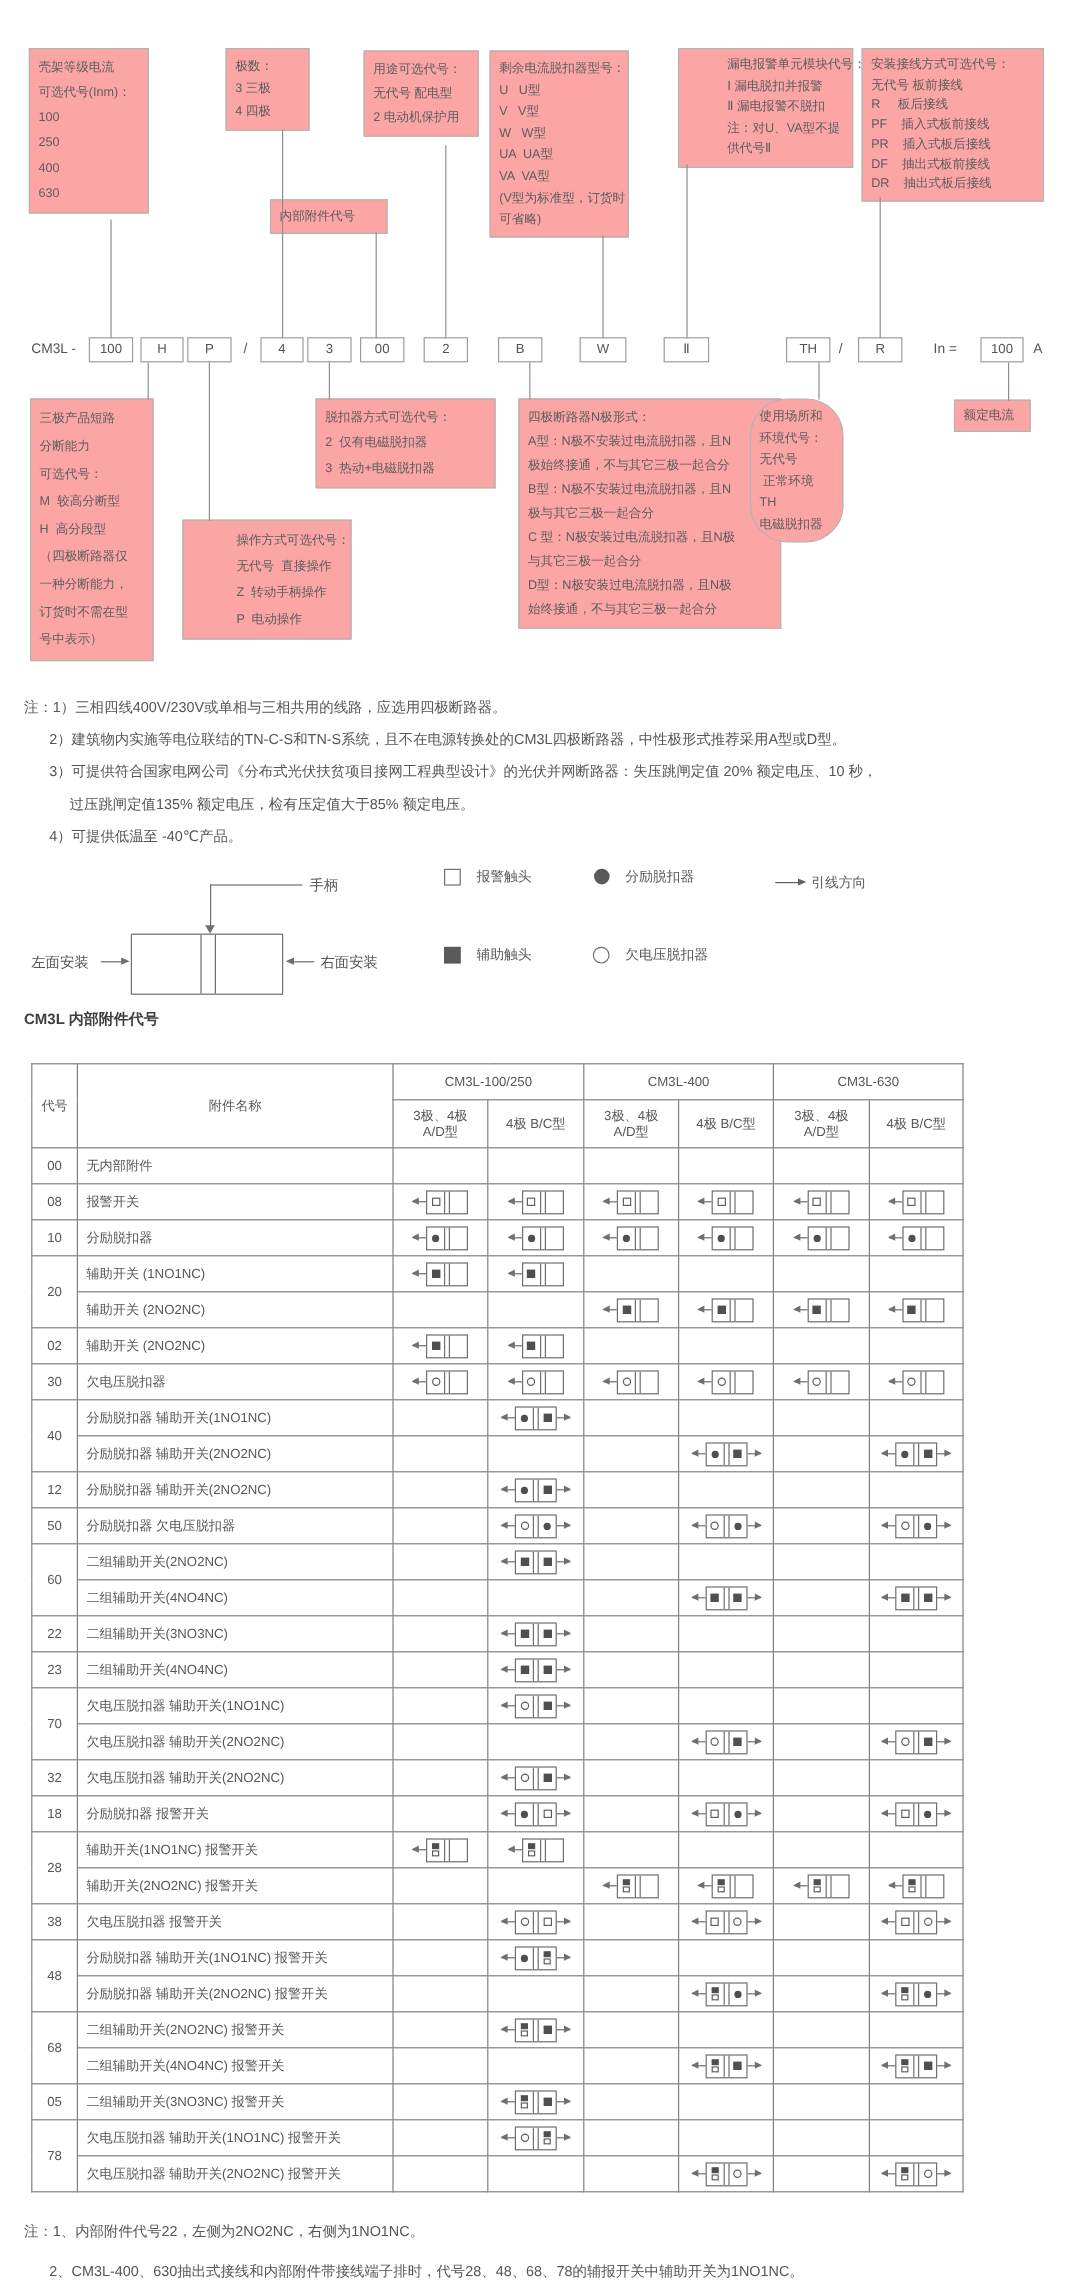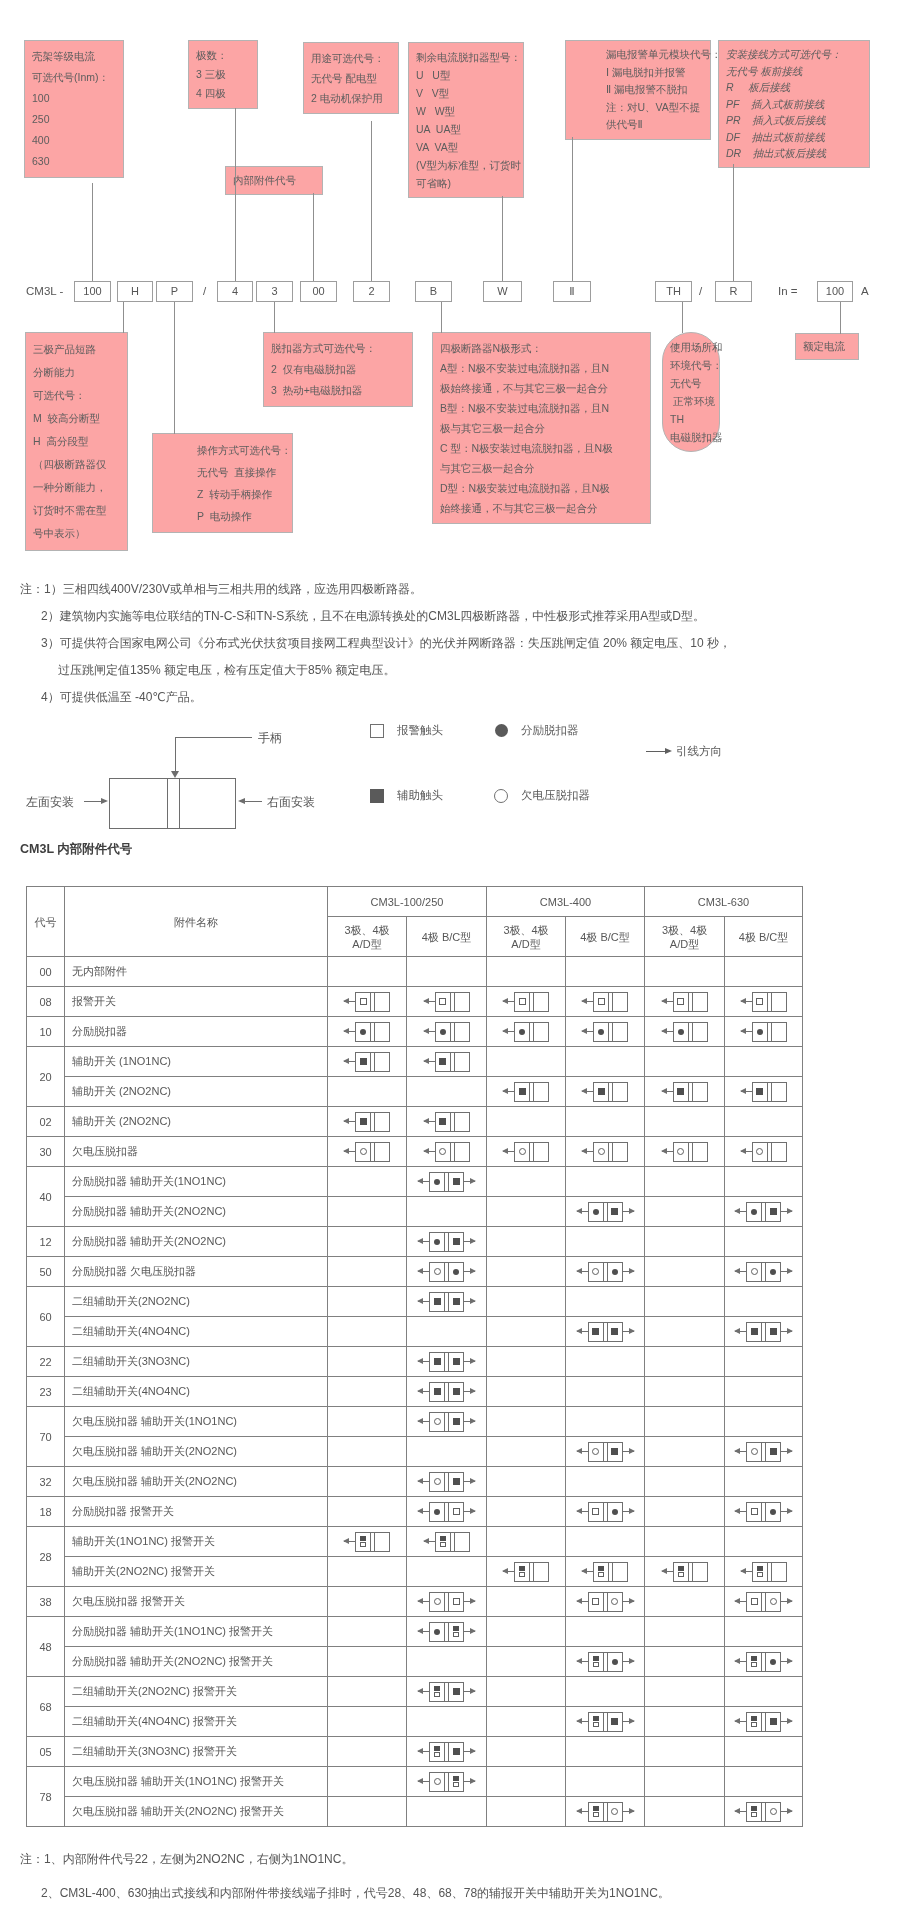--- a/index.html
+++ b/index.html
@@ -103,21 +103,21 @@
         <div class="cl-line">(V型为标准型，订货时</div>
         <div class="cl-line">可省略)</div>
       </div>
       <div class="callout" style="left: 565px; top: 40px; width: 146px; line-height: 17.5px; padding-left: 40px;">
         <div class="cl-line">漏电报警单元模块代号：</div>
         <div class="cl-line">Ⅰ 漏电脱扣并报警</div>
         <div class="cl-line">Ⅱ 漏电报警不脱扣</div>
         <div class="cl-line">注：对U、VA型不提</div>
         <div class="cl-line">供代号Ⅱ</div>
       </div>
-      <div class="callout" style="left: 718px; top: 40px; width: 152px; line-height: 16.5px; font-style: italic;">
+      <div class="callout" style="left: 718px; top: 40px; width: 152px; line-height: 16.5px;">
         <div class="cl-line">安装接线方式可选代号：</div>
         <div class="cl-line">无代号 板前接线</div>
         <div class="cl-line">R     板后接线</div>
         <div class="cl-line">PF    插入式板前接线</div>
         <div class="cl-line">PR    插入式板后接线</div>
         <div class="cl-line">DF    抽出式板前接线</div>
         <div class="cl-line">DR    抽出式板后接线</div>
       </div>
       <div class="callout" style="left: 25px; top: 332px; width: 103px; line-height: 23px;">
         <div class="cl-line">三极产品短路</div>
@@ -145,21 +145,21 @@
         <div class="cl-line">四极断路器N极形式：</div>
         <div class="cl-line">A型：N极不安装过电流脱扣器，且N</div>
         <div class="cl-line">极始终接通，不与其它三极一起合分</div>
         <div class="cl-line">B型：N极不安装过电流脱扣器，且N</div>
         <div class="cl-line">极与其它三极一起合分</div>
         <div class="cl-line">C 型：N极安装过电流脱扣器，且N极</div>
         <div class="cl-line">与其它三极一起合分</div>
         <div class="cl-line">D型：N极安装过电流脱扣器，且N极</div>
         <div class="cl-line">始终接通，不与其它三极一起合分</div>
       </div>
-      <div class="callout" style="left: 662px; top: 332px; width: 58px; line-height: 18px; border-radius: 31px;">
+      <div class="callout" style="left: 625px; top: 332px; width: 78px; line-height: 18px; border-radius: 31px;">
         <div class="cl-line">使用场所和</div>
         <div class="cl-line">环境代号：</div>
         <div class="cl-line">无代号</div>
         <div class="cl-line"> 正常环境</div>
         <div class="cl-line">TH</div>
         <div class="cl-line">电磁脱扣器</div>
       </div>
       <div class="callout" style="left: 795px; top: 333px; width: 64px; line-height: 15px;">
         <div class="cl-line">额定电流</div>
       </div>
@@ -228,21 +228,21 @@
           <span class="ls-osq"></span>
         </span>
         <span>报警触头</span>
       </div>
       <div class="legend-item" style="left: 490px; top: 723px;">
         <span class="lg-box">
           <span class="ls-fc"></span>
         </span>
         <span>分励脱扣器</span>
       </div>
-      <div class="legend-item" style="left: 645px; top: 728px; margin-top: 16px;">
+      <div class="legend-item" style="left: 645px; top: 728px;">
         <span class="lg-box">
           <span class="ls-ar"></span>
         </span>
         <span>引线方向</span>
       </div>
       <div class="legend-item" style="left: 366px; top: 788px;">
         <span class="lg-box">
           <span class="ls-fsq"></span>
         </span>
         <span>辅助触头</span>

